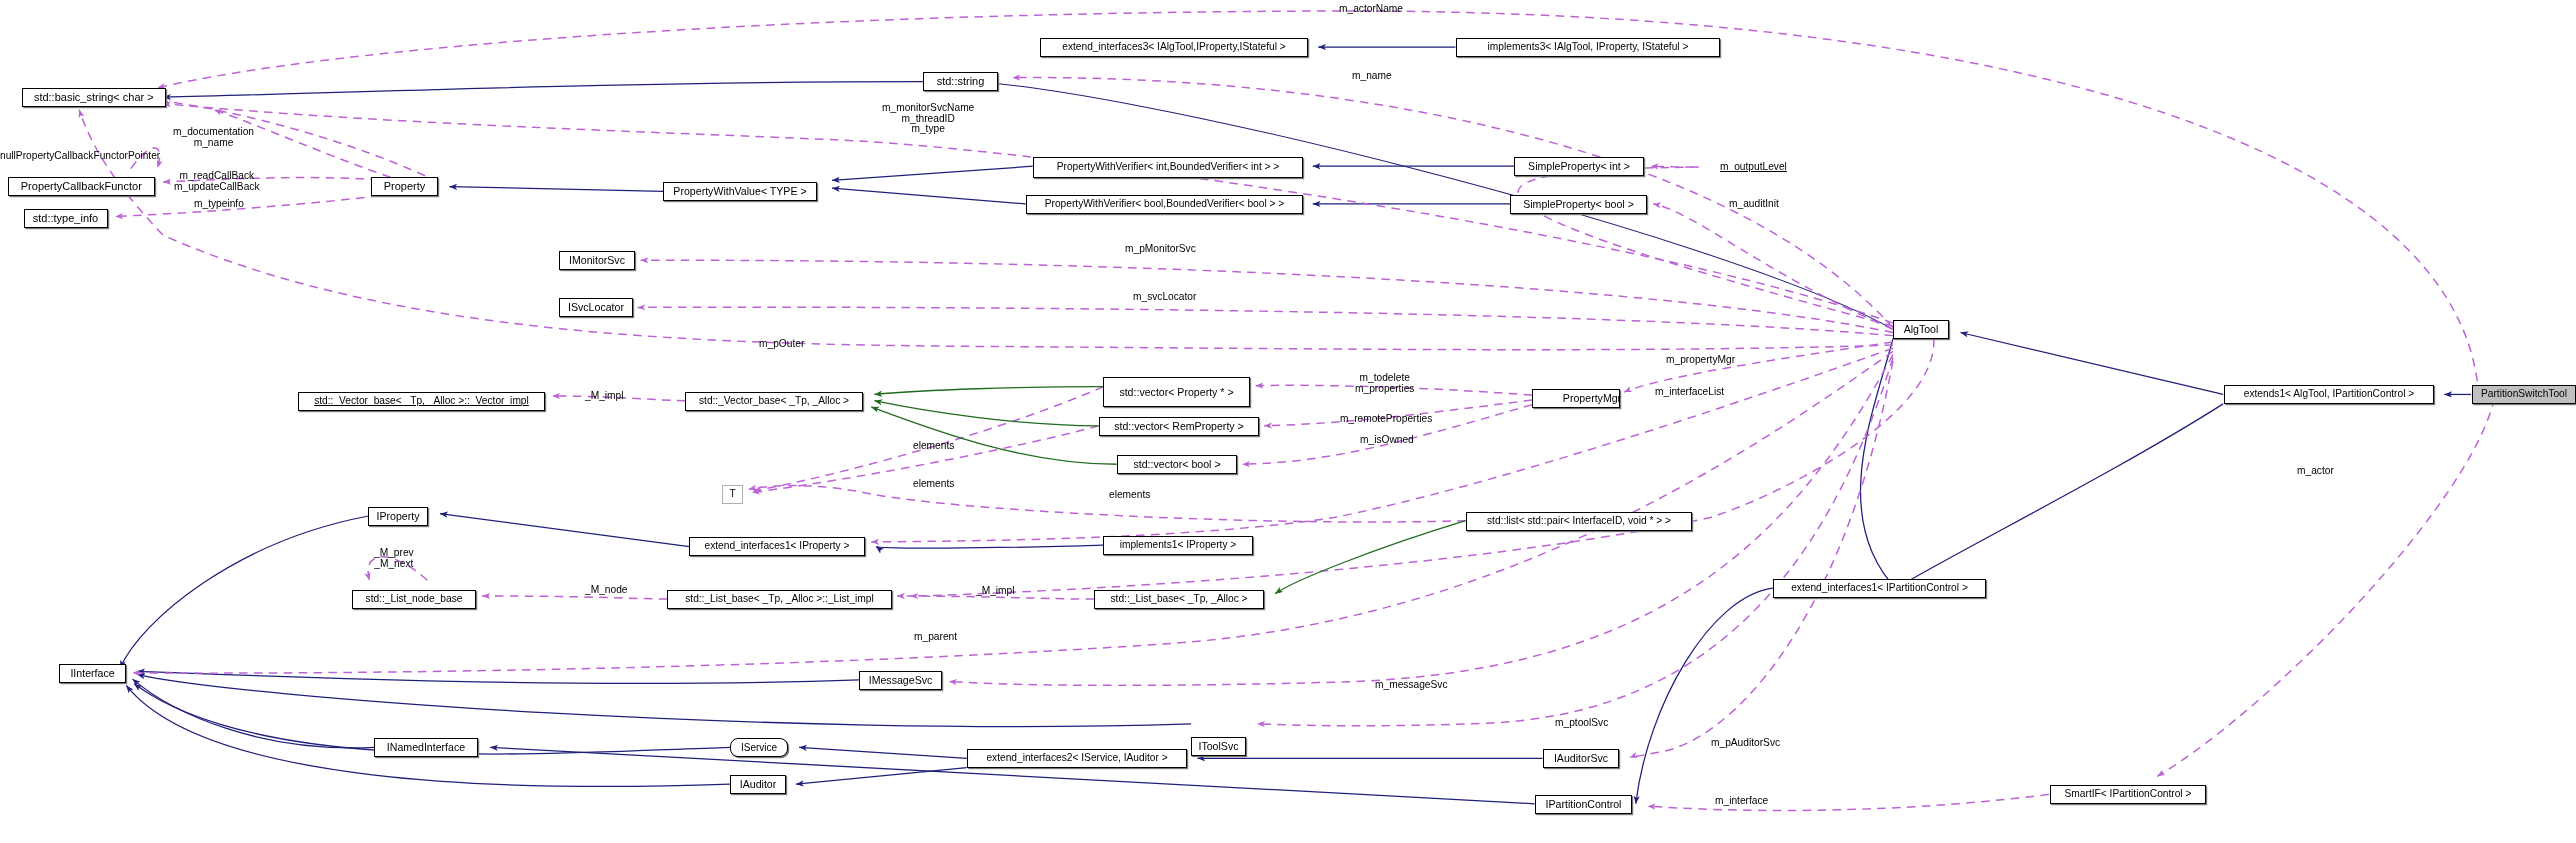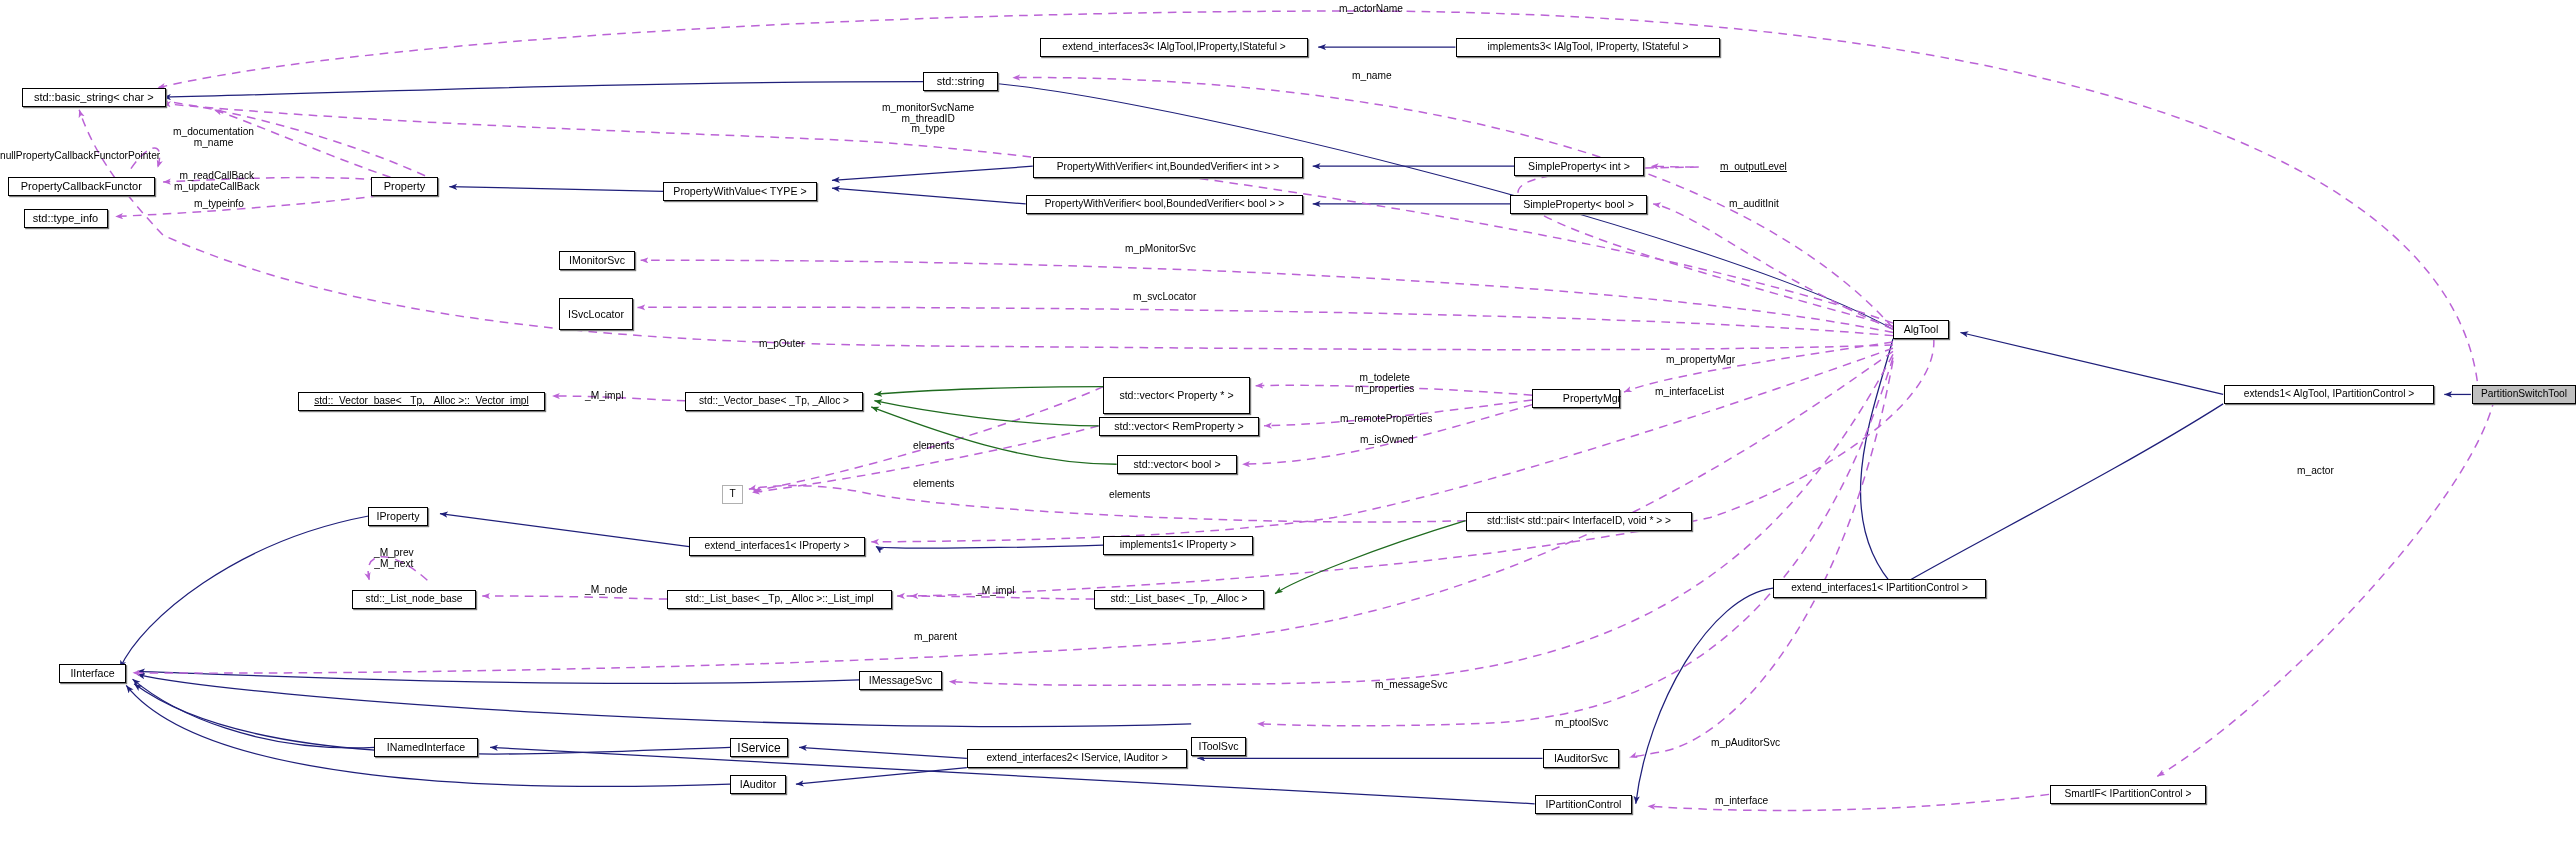--- a/index.html
+++ b/index.html
@@ -115,42 +115,42 @@
   <div class="node" style="left:371px;top:177px;width:67px;height:19px;font-size:11px;">Property</div>
   <div class="node" style="left:923px;top:72px;width:75px;height:19px;font-size:11px;">std::string</div>
   <div class="node" style="left:1040px;top:38px;width:268px;height:19px;font-size:10.2px;">extend_interfaces3&lt; IAlgTool,IProperty,IStateful &gt;</div>
   <div class="node" style="left:1456px;top:38px;width:264px;height:19px;font-size:10.2px;">implements3&lt; IAlgTool, IProperty, IStateful &gt;</div>
   <div class="node" style="left:663px;top:182px;width:154px;height:19px;font-size:10.6px;">PropertyWithValue&lt; TYPE &gt;</div>
   <div class="node" style="left:1033px;top:157px;width:270px;height:21px;font-size:10.2px;">PropertyWithVerifier&lt; int,BoundedVerifier&lt; int &gt; &gt;</div>
   <div class="node" style="left:1026px;top:195px;width:277px;height:19px;font-size:10.2px;">PropertyWithVerifier&lt; bool,BoundedVerifier&lt; bool &gt; &gt;</div>
   <div class="node" style="left:1514px;top:157px;width:130px;height:19px;font-size:10.6px;">SimpleProperty&lt; int &gt;</div>
   <div class="node" style="left:1510px;top:195px;width:137px;height:19px;font-size:10.6px;">SimpleProperty&lt; bool &gt;</div>
   <div class="node" style="left:559px;top:251px;width:76px;height:19px;font-size:10.6px;">IMonitorSvc</div>
-  <div class="node" style="left:559px;top:298px;width:74px;height:32px;font-size:10.6px;">ISvcLocator</div>
+  <div class="node" style="left:559px;top:298px;width:74px;height:19px;font-size:10.6px;">ISvcLocator</div>
   <div class="node" style="left:1893px;top:320px;width:56px;height:19px;font-size:10.6px;">AlgTool</div>
   <div class="node" style="left:298px;top:392px;width:247px;height:19px;font-size:10.2px;text-decoration:underline;">std::_Vector_base&lt; _Tp, _Alloc &gt;::_Vector_impl</div>
   <div class="node" style="left:685px;top:392px;width:178px;height:19px;font-size:10.2px;">std::_Vector_base&lt; _Tp, _Alloc &gt;</div>
-  <div class="node" style="left:1103px;top:377px;width:147px;height:37px;font-size:10.6px;">std::vector&lt; Property * &gt;</div>
+  <div class="node" style="left:1103px;top:377px;width:147px;height:30px;font-size:10.6px;">std::vector&lt; Property * &gt;</div>
   <div class="node" style="left:1099px;top:417px;width:160px;height:19px;font-size:10.6px;">std::vector&lt; RemProperty &gt;</div>
   <div class="node" style="left:1117px;top:455px;width:120px;height:19px;font-size:10.6px;">std::vector&lt; bool &gt;</div>
   <div class="node" style="left:1532px;top:389px;width:88px;height:19px;font-size:10.6px;padding-left:32px;">PropertyMgr</div>
   <div class="node plain" style="left:722px;top:485px;width:21px;height:19px;font-size:10.2px;">T</div>
   <div class="node" style="left:368px;top:507px;width:60px;height:19px;font-size:10.6px;">IProperty</div>
   <div class="node" style="left:689px;top:537px;width:176px;height:19px;font-size:10.2px;">extend_interfaces1&lt; IProperty &gt;</div>
   <div class="node" style="left:1103px;top:536px;width:150px;height:19px;font-size:10.2px;">implements1&lt; IProperty &gt;</div>
   <div class="node" style="left:1466px;top:512px;width:226px;height:19px;font-size:10.2px;">std::list&lt; std::pair&lt; InterfaceID, void * &gt; &gt;</div>
   <div class="node" style="left:352px;top:590px;width:124px;height:19px;font-size:10.2px;">std::_List_node_base</div>
   <div class="node" style="left:667px;top:590px;width:225px;height:19px;font-size:10.2px;">std::_List_base&lt; _Tp, _Alloc &gt;::_List_impl</div>
   <div class="node" style="left:1094px;top:590px;width:170px;height:19px;font-size:10.2px;">std::_List_base&lt; _Tp, _Alloc &gt;</div>
   <div class="node" style="left:1773px;top:579px;width:213px;height:19px;font-size:10.2px;">extend_interfaces1&lt; IPartitionControl &gt;</div>
   <div class="node" style="left:59px;top:664px;width:67px;height:19px;font-size:10.6px;">IInterface</div>
   <div class="node" style="left:859px;top:671px;width:83px;height:19px;font-size:10.6px;">IMessageSvc</div>
   <div class="node" style="left:1191px;top:715px;width:55px;height:19px;font-size:10.6px;margin-top:22px;">IToolSvc</div>
   <div class="node" style="left:374px;top:738px;width:104px;height:19px;font-size:10.6px;">INamedInterface</div>
-  <div class="node" style="left:730px;top:738px;width:58px;height:19px;font-size:12px;">IService</div>
+  <div class="node" style="left:730px;top:738px;width:58px;height:19px;font-size:10px;border-radius:8px;">IService</div>
   <div class="node" style="left:730px;top:775px;width:56px;height:19px;font-size:10.6px;">IAuditor</div>
   <div class="node" style="left:967px;top:749px;width:220px;height:19px;font-size:10.2px;">extend_interfaces2&lt; IService, IAuditor &gt;</div>
   <div class="node" style="left:1543px;top:749px;width:76px;height:19px;font-size:10.6px;">IAuditorSvc</div>
   <div class="node" style="left:1535px;top:795px;width:97px;height:19px;font-size:10.6px;">IPartitionControl</div>
   <div class="node" style="left:2050px;top:785px;width:156px;height:19px;font-size:10.2px;">SmartIF&lt; IPartitionControl &gt;</div>
   <div class="node" style="left:2224px;top:385px;width:210px;height:19px;font-size:10.2px;">extends1&lt; AlgTool, IPartitionControl &gt;</div>
   <div class="node hl" style="left:2472px;top:385px;width:104px;height:19px;font-size:10.2px;">PartitionSwitchTool</div>
 
   <div class="elabel" style="left:1339px;top:3.9px;font-size:10.2px;">m_actorName</div>
   <div class="elabel" style="left:1352px;top:71px;font-size:10.2px;">m_name</div>

